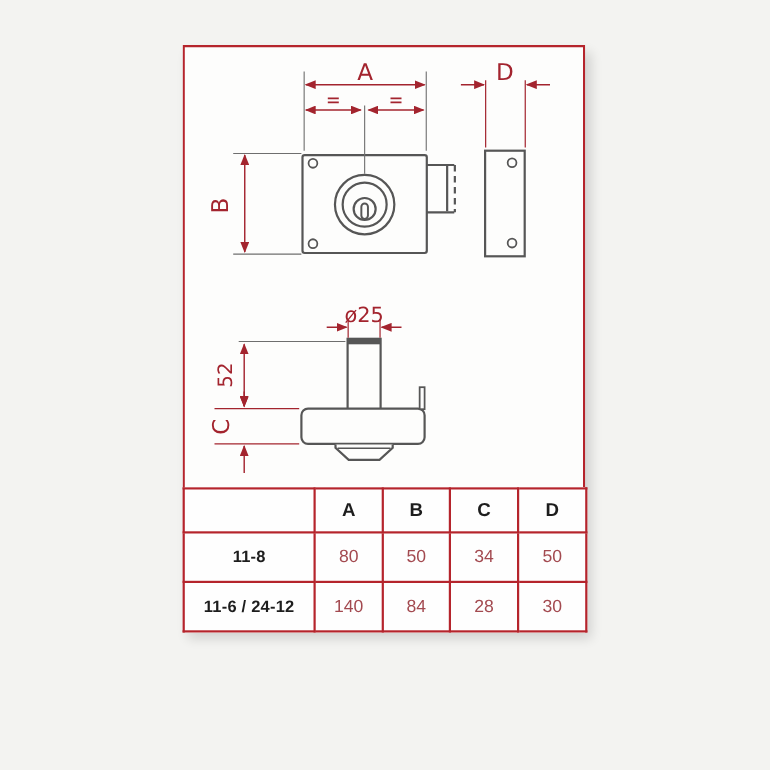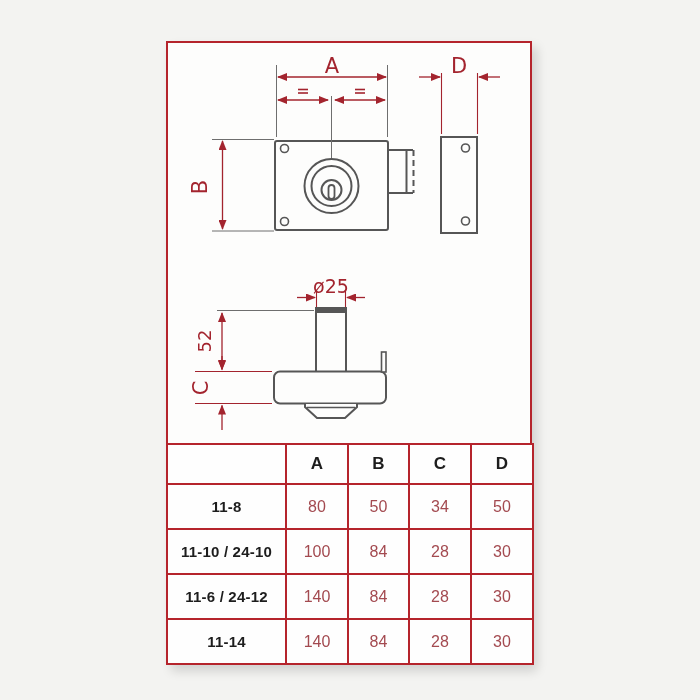--- a/index.html
+++ b/index.html
@@ -183,35 +183,21 @@
       <td class="col-hdr">D</td>
     </tr>
     <tr class="data-row">
       <td class="model-cell">11-8</td>
       <td class="value-cell">80</td>
       <td class="value-cell">50</td>
       <td class="value-cell">34</td>
       <td class="value-cell">50</td>
     </tr>
     <tr class="data-row">
-      <td class="model-cell">11-10 / 24-10</td>
-      <td class="value-cell">100</td>
-      <td class="value-cell">84</td>
-      <td class="value-cell">28</td>
-      <td class="value-cell">30</td>
-    </tr>
-    <tr class="data-row">
       <td class="model-cell">11-6 / 24-12</td>
-      <td class="value-cell">140</td>
-      <td class="value-cell">84</td>
-      <td class="value-cell">28</td>
-      <td class="value-cell">30</td>
-    </tr>
-    <tr class="data-row">
-      <td class="model-cell">11-14</td>
       <td class="value-cell">140</td>
       <td class="value-cell">84</td>
       <td class="value-cell">28</td>
       <td class="value-cell">30</td>
     </tr>
   </tbody>
     </table>
 </div>
 
 </body></html>

